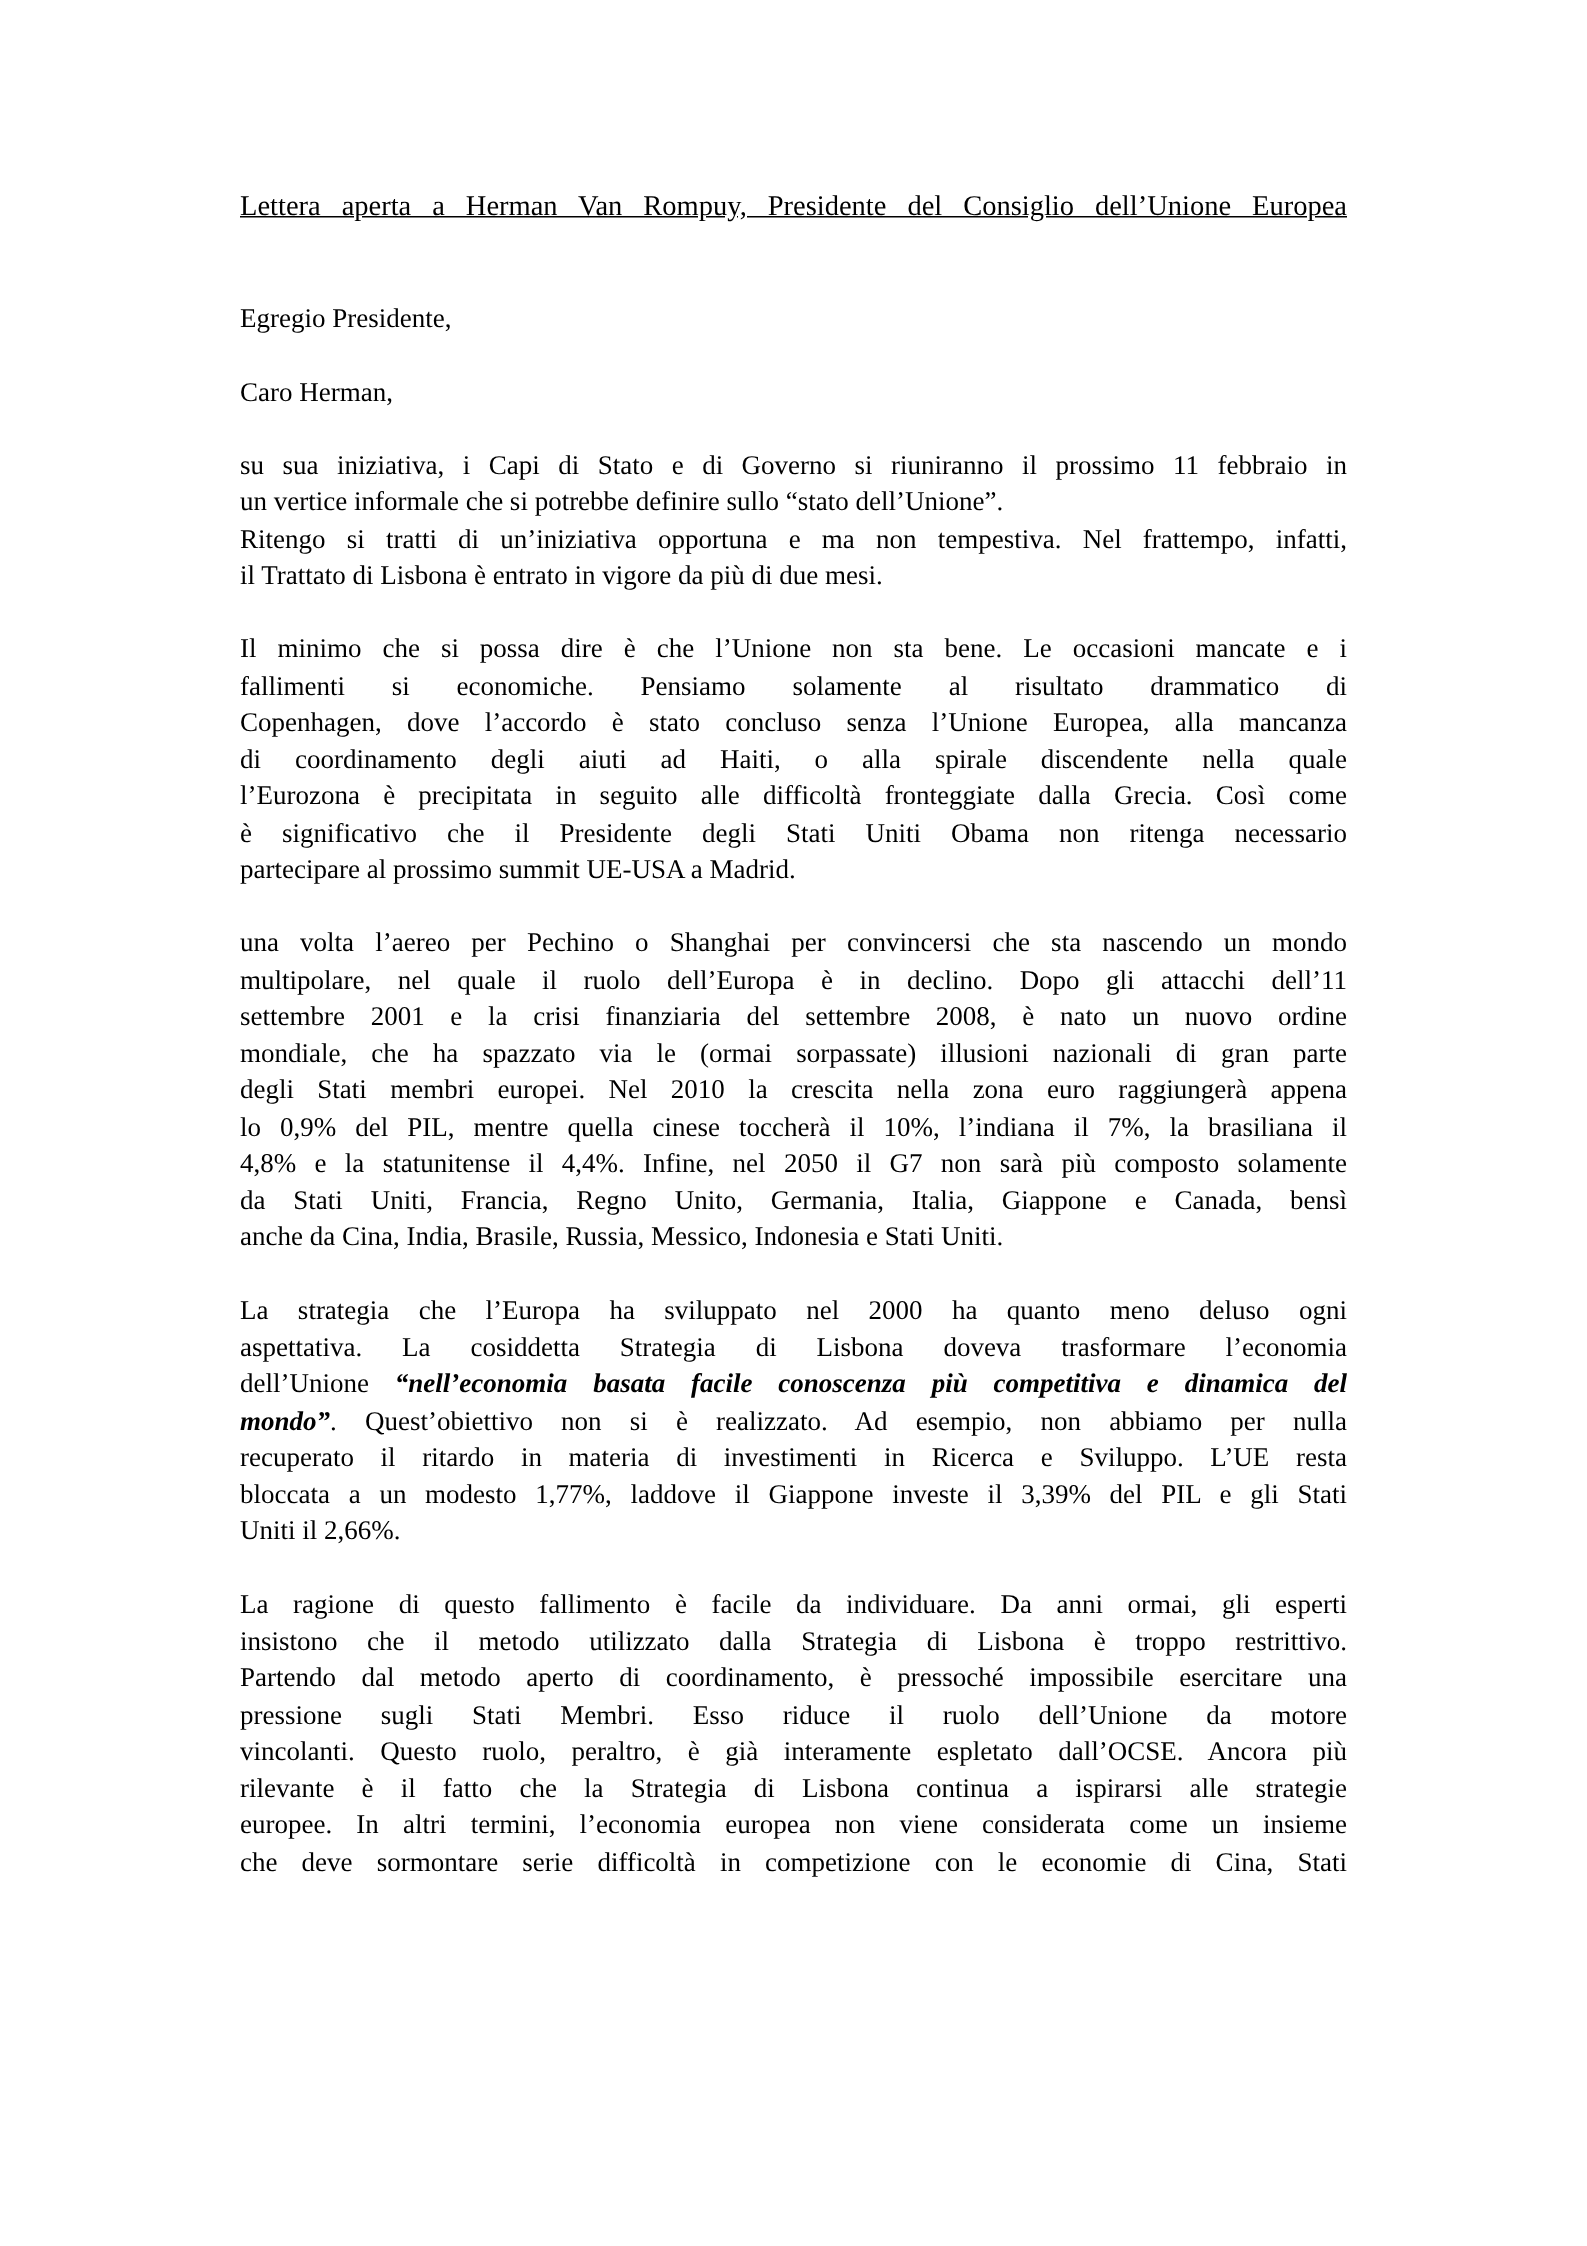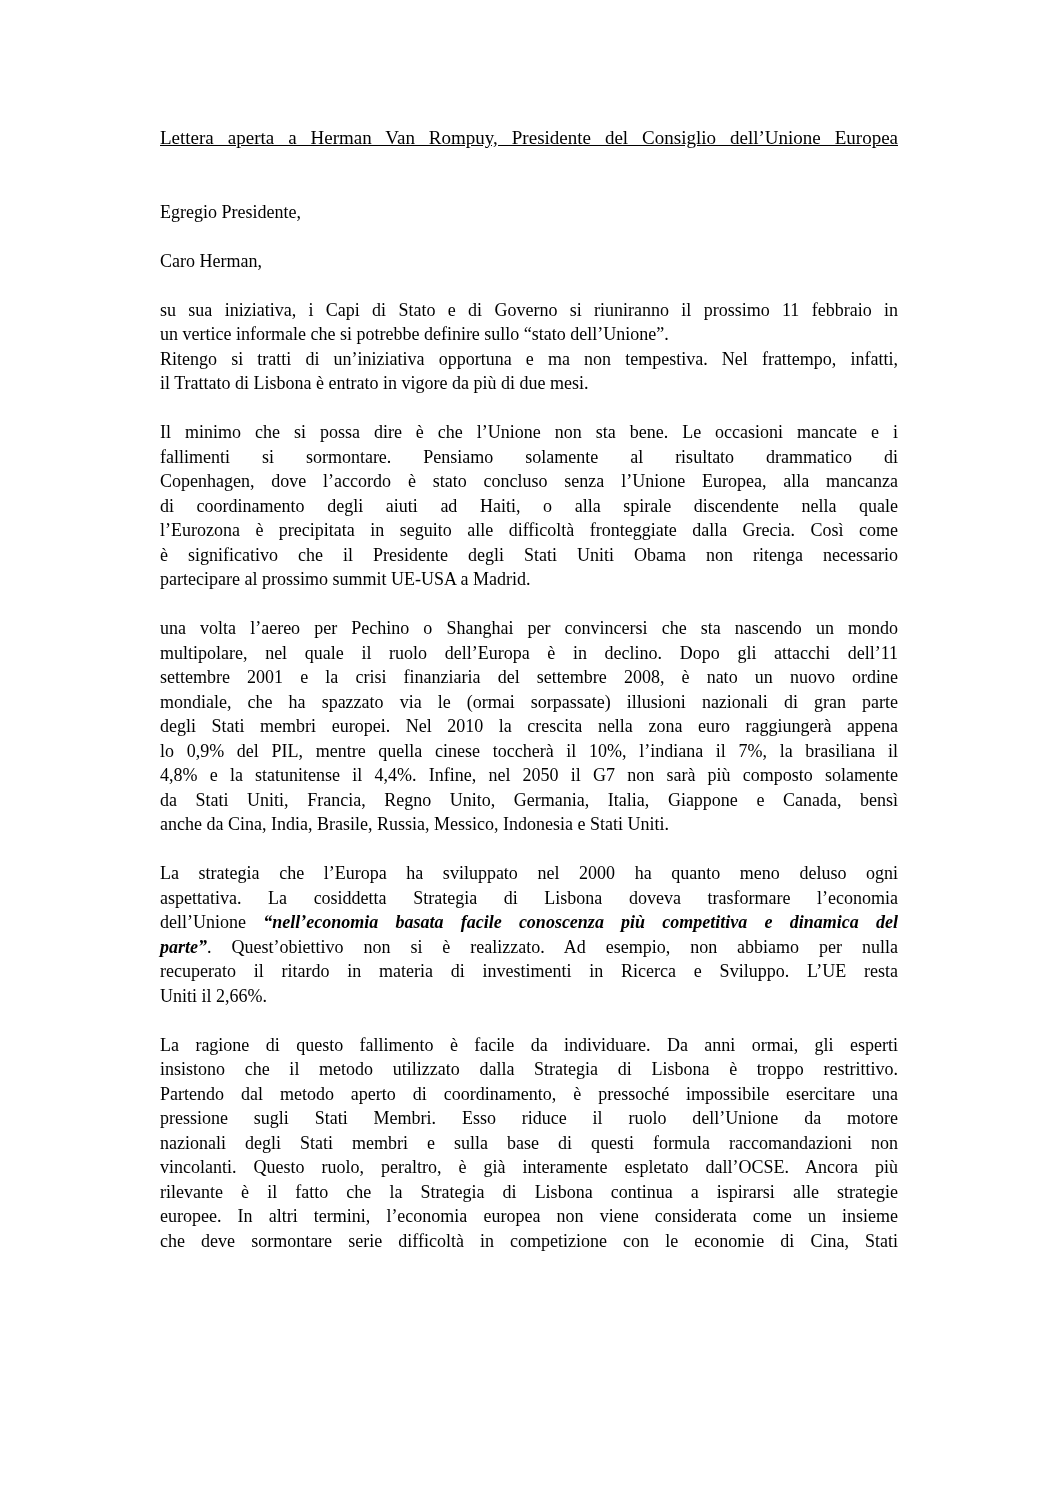--- a/index.html
+++ b/index.html
@@ -60,21 +60,21 @@
     <p class="line flush salutation">Caro Herman,</p>
     <div>
         <div class="paragraph">
           <div class="line"><span class="seg">su sua iniziativa, i Capi di Stato e di Governo si riuniranno il prossimo 11 febbraio in</span></div>
           <div class="line flush"><span class="seg">un vertice informale che si potrebbe definire sullo “stato dell’Unione”.</span></div>
           <div class="line"><span class="seg">Ritengo si tratti di un’iniziativa opportuna e ma non tempestiva. Nel frattempo, infatti,</span></div>
           <div class="line flush"><span class="seg">il Trattato di Lisbona è entrato in vigore da più di due mesi.</span></div>
         </div>
         <div class="paragraph">
           <div class="line"><span class="seg">Il minimo che si possa dire è che l’Unione non sta bene. Le occasioni mancate e i</span></div>
-          <div class="line"><span class="seg">fallimenti si sormontare. Pensiamo solamente al risultato drammatico di</span></div>
+          <div class="line"><span class="seg">fallimenti si economiche. Pensiamo solamente al risultato drammatico di</span></div>
           <div class="line"><span class="seg">Copenhagen, dove l’accordo è stato concluso senza l’Unione Europea, alla mancanza</span></div>
           <div class="line"><span class="seg">di coordinamento degli aiuti ad Haiti, o alla spirale discendente nella quale</span></div>
           <div class="line"><span class="seg">l’Eurozona è precipitata in seguito alle difficoltà fronteggiate dalla Grecia. Così come</span></div>
           <div class="line"><span class="seg">è significativo che il Presidente degli Stati Uniti Obama non ritenga necessario</span></div>
           <div class="line flush"><span class="seg">partecipare al prossimo summit UE-USA a Madrid.</span></div>
         </div>
         <div class="paragraph">
           <div class="line"><span class="seg">una volta l’aereo per Pechino o Shanghai per convincersi che sta nascendo un mondo</span></div>
           <div class="line"><span class="seg">multipolare, nel quale il ruolo dell’Europa è in declino. Dopo gli attacchi dell’11</span></div>
           <div class="line"><span class="seg">settembre 2001 e la crisi finanziaria del settembre 2008, è nato un nuovo ordine</span></div>
@@ -82,30 +82,30 @@
           <div class="line"><span class="seg">degli Stati membri europei. Nel 2010 la crescita nella zona euro raggiungerà appena</span></div>
           <div class="line"><span class="seg">lo 0,9% del PIL, mentre quella cinese toccherà il 10%, l’indiana il 7%, la brasiliana il</span></div>
           <div class="line"><span class="seg">4,8% e la statunitense il 4,4%. Infine, nel 2050 il G7 non sarà più composto solamente</span></div>
           <div class="line"><span class="seg">da Stati Uniti, Francia, Regno Unito, Germania, Italia, Giappone e Canada, bensì</span></div>
           <div class="line flush"><span class="seg">anche da Cina, India, Brasile, Russia, Messico, Indonesia e Stati Uniti.</span></div>
         </div>
         <div class="paragraph">
           <div class="line"><span class="seg">La strategia che l’Europa ha sviluppato nel 2000 ha quanto meno deluso ogni</span></div>
           <div class="line"><span class="seg">aspettativa. La cosiddetta Strategia di Lisbona doveva trasformare l’economia</span></div>
           <div class="line"><span class="seg">dell’Unione </span><span class="seg em">“nell’economia basata facile conoscenza più competitiva e dinamica del</span></div>
-          <div class="line"><span class="seg em">parte”</span><span class="seg">. Quest’obiettivo non si è realizzato. Ad esempio, non abbiamo per nulla</span></div>
+          <div class="line"><span class="seg em">mondo”</span><span class="seg">. Quest’obiettivo non si è realizzato. Ad esempio, non abbiamo per nulla</span></div>
           <div class="line"><span class="seg">recuperato il ritardo in materia di investimenti in Ricerca e Sviluppo. L’UE resta</span></div>
+          <div class="line"><span class="seg">bloccata a un modesto 1,77%, laddove il Giappone investe il 3,39% del PIL e gli Stati</span></div>
           <div class="line flush"><span class="seg">Uniti il 2,66%.</span></div>
         </div>
         <div class="paragraph">
           <div class="line"><span class="seg">La ragione di questo fallimento è facile da individuare. Da anni ormai, gli esperti</span></div>
           <div class="line"><span class="seg">insistono che il metodo utilizzato dalla Strategia di Lisbona è troppo restrittivo.</span></div>
           <div class="line"><span class="seg">Partendo dal metodo aperto di coordinamento, è pressoché impossibile esercitare una</span></div>
           <div class="line"><span class="seg">pressione sugli Stati Membri. Esso riduce il ruolo dell’Unione da motore</span></div>
-          <div class="line"><span class="seg">nazionali degli Stati membri e sulla base di questi formula raccomandazioni non</span></div>
           <div class="line"><span class="seg">vincolanti. Questo ruolo, peraltro, è già interamente espletato dall’OCSE. Ancora più</span></div>
           <div class="line"><span class="seg">rilevante è il fatto che la Strategia di Lisbona continua a ispirarsi alle strategie</span></div>
           <div class="line"><span class="seg">europee. In altri termini, l’economia europea non viene considerata come un insieme</span></div>
           <div class="line"><span class="seg">che deve sormontare serie difficoltà in competizione con le economie di Cina, Stati</span></div>
         </div>
       </div>
   </div>
 </div>
 
 </body></html>

